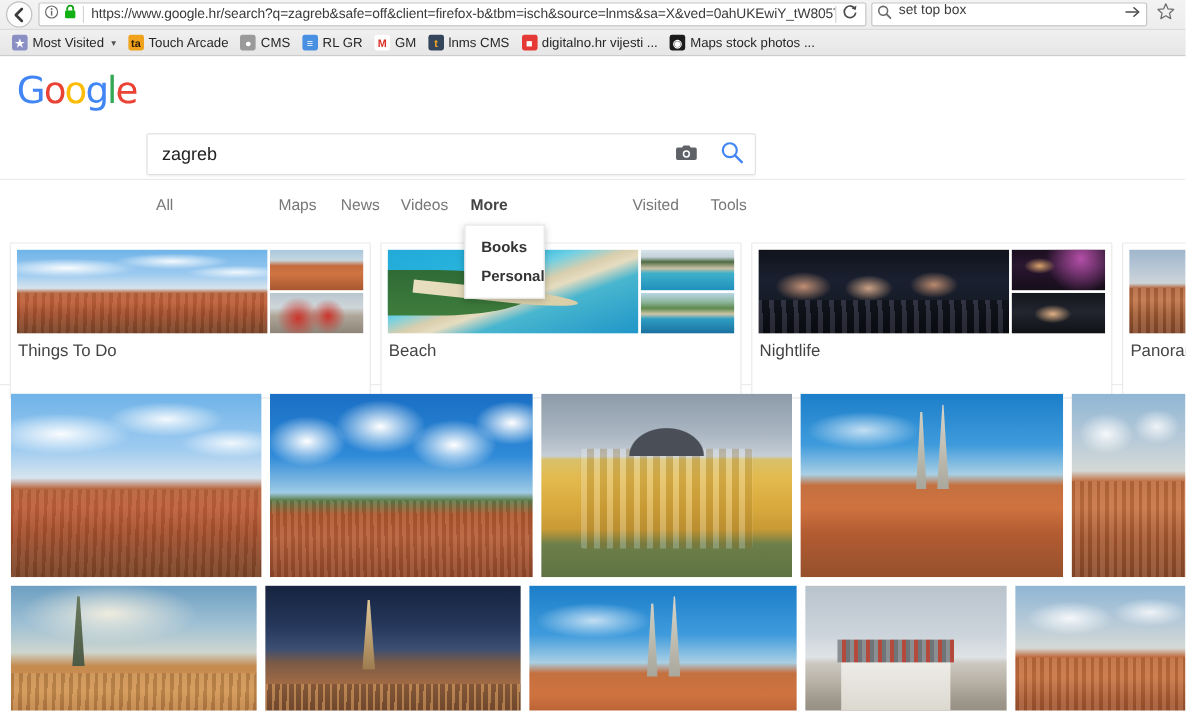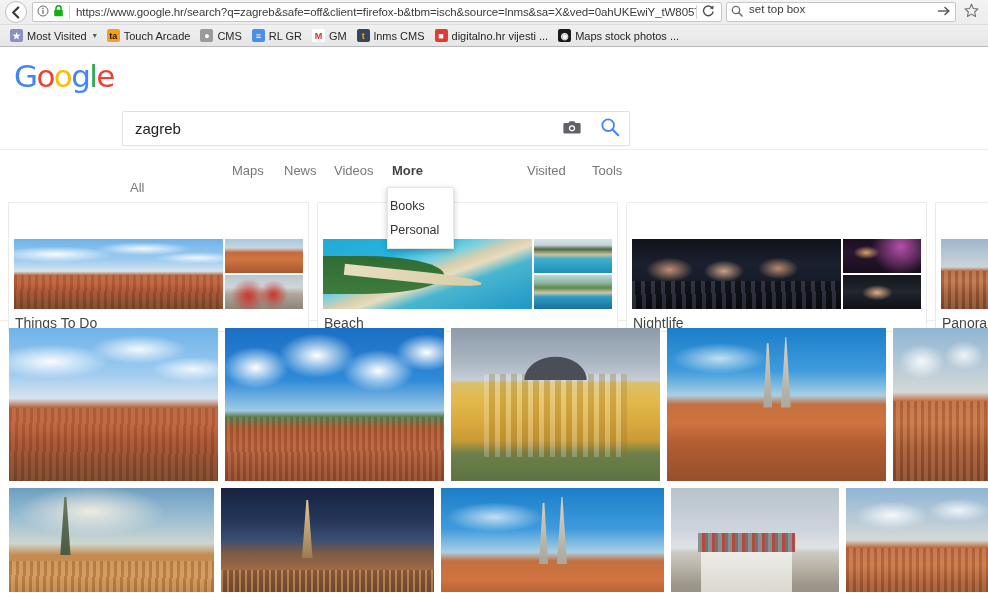--- a/index.html
+++ b/index.html
@@ -206,23 +206,24 @@
     width: 67px;
     background: #fff;
     box-shadow: 0 2px 6px rgba(0,0,0,0.22);
     border: 1px solid #e5e5e5;
     z-index: 40;
     padding: 6px 0;
   }
   .dropdown-item {
     font-size: 12.5px;
     color: #333;
-    padding: 5px 2px;
+    padding: 5px 13px;
     white-space: nowrap;
     cursor: pointer;
+    font-weight: bold;
   }
 
   
   .cat-strip {
     position: absolute;
     top: 155px; left: 0;
     width: 988px; height: 119px;
     display: flex;
     gap: 0;
     background: #fff;
@@ -233,21 +234,20 @@
     height: 130px;
     margin-left: 8px;
     border: 1px solid #eaeaea;
     border-radius: 1px;
     background: #fff;
     overflow: hidden;
     flex: 0 0 auto;
     position: relative;
     display: flex;
     flex-direction: column;
-    justify-content: flex-end;
   }
   .cat-imgs {
     display: flex;
     height: 70px;
     margin: 5px 5px 0 5px;
     gap: 2px;
     overflow: hidden;
   }
   .cat-big { flex: 1 1 auto; height: 70px; overflow: hidden; position: relative;}
   .cat-side { width: 78px; display: flex; flex-direction: column; gap: 2px; flex: 0 0 auto;}
@@ -585,21 +585,21 @@
           <svg width="20" height="20" viewBox="0 0 22 22">
             <circle cx="9" cy="9" r="6.4" fill="none" stroke="#4285f4" stroke-width="2"></circle>
             <line x1="13.8" y1="13.8" x2="20" y2="20" stroke="#4285f4" stroke-width="2.2" stroke-linecap="round"></line>
           </svg>
         </span>
       </button>
     </div>
 
     <div class="navtabs">
 
-    <div class="tab" style="left: 130px; margin-top: 17px;">All</div>
+    <div class="tab" style="left: 130px;">All</div>
         <div class="tab active" style="left: 167px;">Images</div>
         <div class="tab" style="left: 232px;">Maps</div>
         <div class="tab" style="left: 284px;">News</div>
         <div class="tab" style="left: 334px;">Videos</div>
         <div class="tab bold" style="left: 392px;">More</div>
         <div class="tab" style="left: 527px;">Visited</div>
         <div class="tab" style="left: 592px;">Tools</div>
       </div>
   </div>
 

